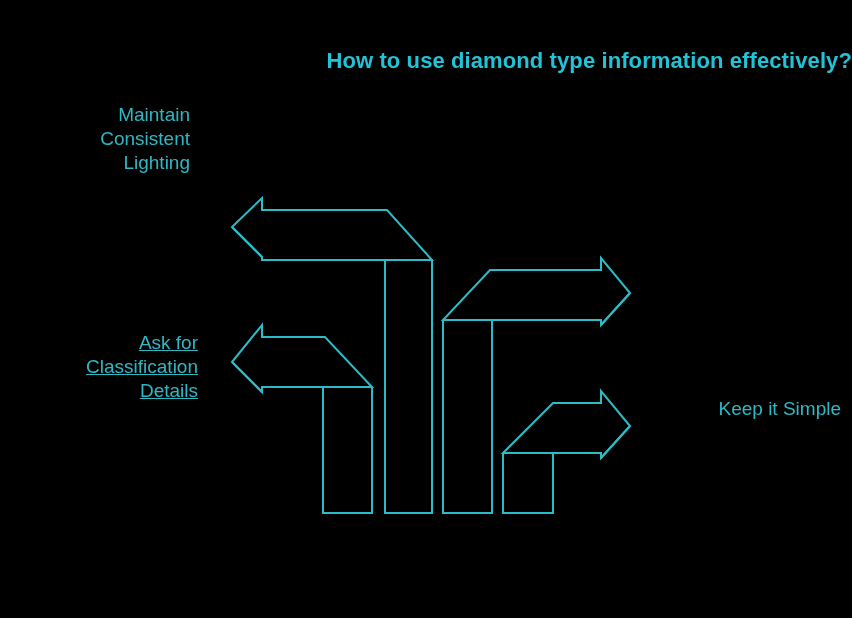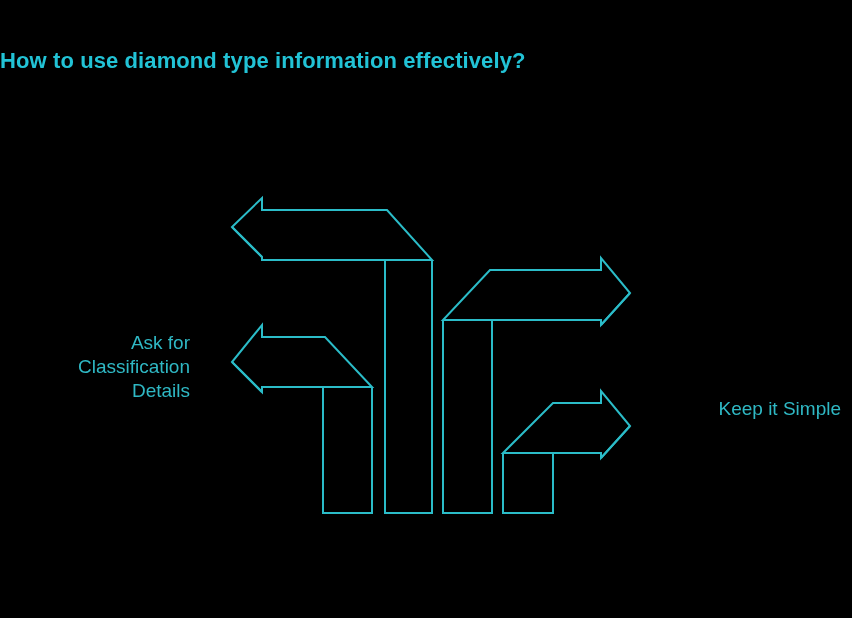--- a/index.html
+++ b/index.html
@@ -14,21 +14,21 @@
     height: 618px;
     background: #000000;
     overflow: hidden;
     font-family: "Liberation Sans", sans-serif;
   }
   #title {
     position: absolute;
     left: 0;
     top: 48px;
     width: 852px;
-    text-align: left;
+    text-align: right;
     font-size: 22px;
     font-weight: bold;
     color: #22c3d6;
     letter-spacing: 0.1px;
     white-space: nowrap;
   }
   .label {
     position: absolute;
     color: #2fb8c4;
     font-size: 19px;
@@ -38,23 +38,24 @@
   }
   .label.right-align { text-align: right; }
   .label.left-align  { text-align: left; }
 
   #lbl-maintain {
     left: 20px;
     top: 103px;
     width: 170px;
   }
   #lbl-ask {
-    left: 10px;
+    left: 18px;
     top: 331px;
     width: 180px;
+    text-decoration: underline;
   }
   #lbl-request {
     left: 661px;
     top: 199px;
     width: 180px;
   }
   #lbl-keep {
     left: 661px;
     top: 397px;
     width: 180px;
@@ -78,20 +79,23 @@
     stroke-width: 1.6;
   }
 </style>
 </head>
 <body>
 
 <div id="root">
 
   <div id="title">How to use diamond type information effectively?</div>
 
+  <div class="label right-align" id="lbl-maintain">Maintain
+Consistent
+Lighting</div>
 
   <div class="label right-align" id="lbl-ask">Ask for
 Classification
 Details</div>
 
 
   <div class="label left-align" id="lbl-keep">Keep it Simple</div>
 
   <svg id="diagram" width="852" height="618" viewBox="0 0 852 618">
 

